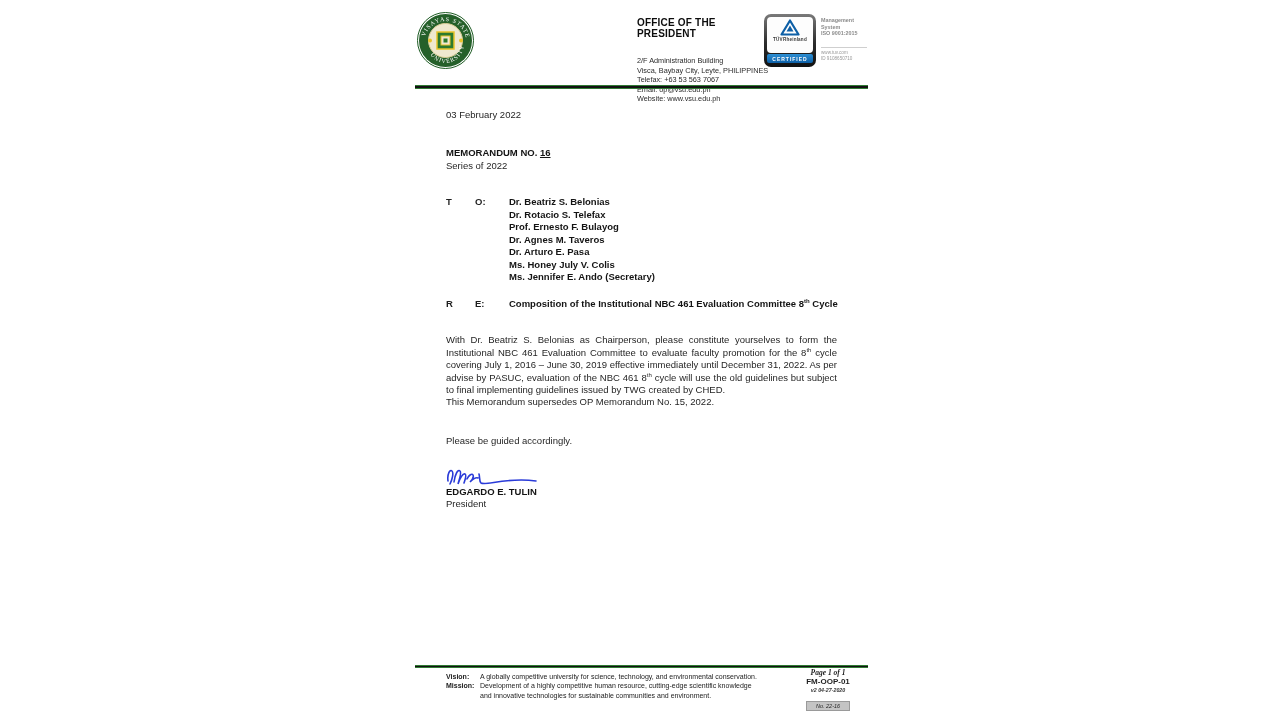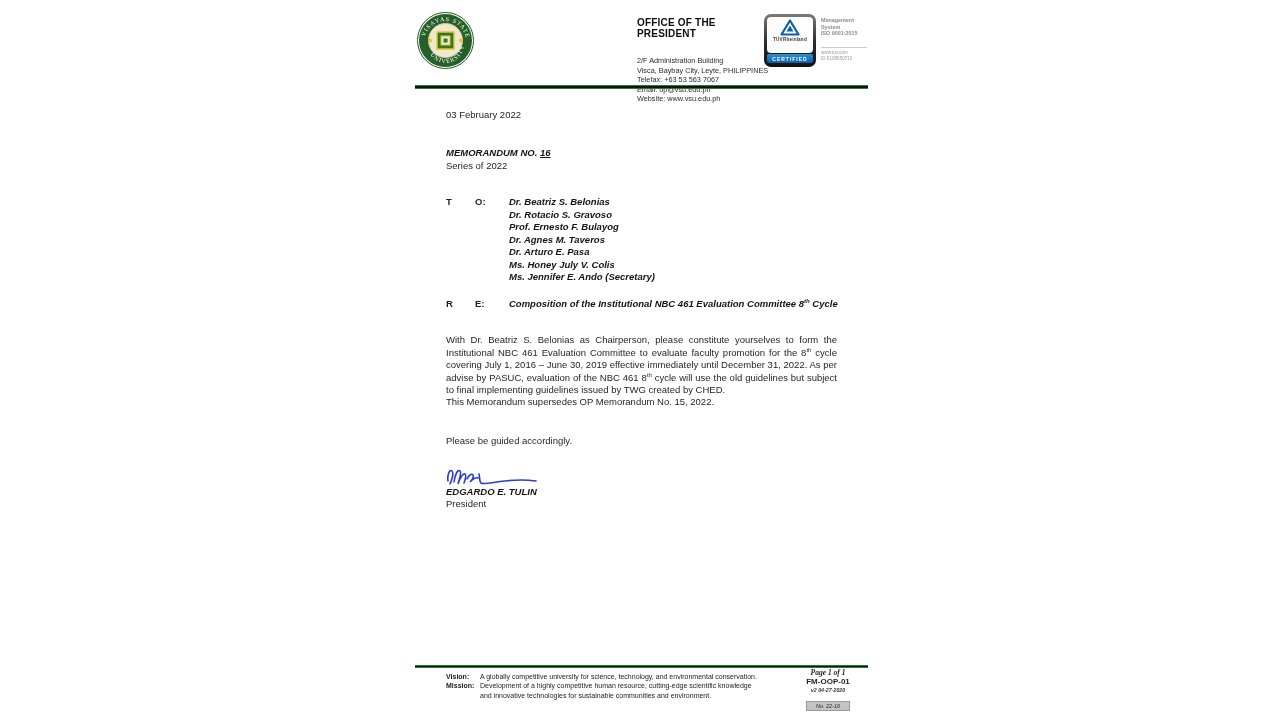--- a/index.html
+++ b/index.html
@@ -31,30 +31,30 @@
   .tuv-sys { font-size:5.4px; line-height:6.6px; color:#8b8b8b; font-weight:bold; }
   .tuv-site { font-size:4.6px; line-height:5.8px; color:#9a9a9a; margin-top:10px; border-top:0.5px solid #cfcfcf; padding-top:2px; }
 
   .rule { position:absolute; left:415px; width:453px; height:4px;
           background:linear-gradient(180deg,#2f7a33 0 22%, #121212 22% 78%, #2f7a33 78% 100%); }
   .rule-top { top:85px; }
   .rule-bottom { top:665px; height:3px; }
 
   
   .t9 { font-size:9.5px; line-height:12.5px; }
-  .bold { font-weight:bold; color:#141414;font-style:italic; }
+  .bold { font-weight:bold; color:#141414; }
   .date { position:absolute; left:446px; top:109px; }
   .memo-head { position:absolute; left:446px; top:147px; }
   .mnum { text-decoration:underline; }
   .series { font-weight:normal; color:#1f1f1f; }
 
   .to-block { position:absolute; left:446px; top:196px; display:flex; }
   .col-t { width:29px; font-weight:bold; }
   .col-o { width:34px; font-weight:bold; }
-  .names div { font-weight:bold; color:#141414;font-style:italic; }
+  .names div { font-weight:bold; color:#141414; }
 
   .re-block { position:absolute; left:446px; top:298px; display:flex; width:392px; }
   .sup { vertical-align:super; font-size:6px; line-height:0; }
 
   .body-par { position:absolute; left:446px; top:334px; width:391px; text-align:justify; }
   .supersedes { position:absolute; left:446px; top:396px; }
   .guided { position:absolute; left:446px; top:435px; }
 
   .sig-svg { position:absolute; left:444px; top:465px; }
   .sender-name { position:absolute; left:446px; top:486px; }
@@ -141,21 +141,21 @@
   <div class="memo-head t9">
     <div class="bold"><span>MEMORANDUM NO.</span> <span class="mnum">16</span></div>
     <div class="series">Series of 2022</div>
   </div>
 
   <div class="to-block t9">
     <span class="col-t">T</span>
     <span class="col-o">O:</span>
     <div class="names">
       <div>Dr. Beatriz S. Belonias</div>
-      <div>Dr. Rotacio S. Gravoso</div>
+      <div>Dr. Rotacio S. Telefax</div>
       <div>Prof. Ernesto F. Bulayog</div>
       <div>Dr. Agnes M. Taveros</div>
       <div>Dr. Arturo E. Pasa</div>
       <div>Ms. Honey July V. Colis</div>
       <div>Ms. Jennifer E. Ando (Secretary)</div>
     </div>
   </div>
 
   <div class="re-block t9">
     <span class="col-t">R</span>

